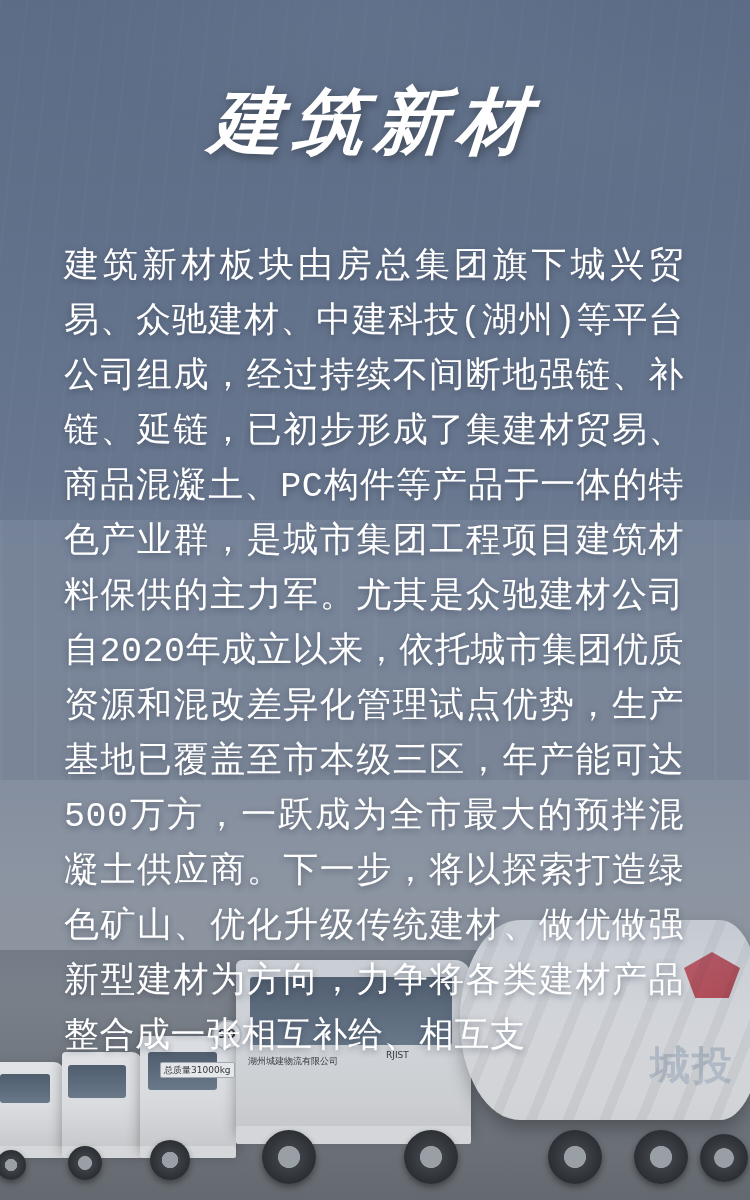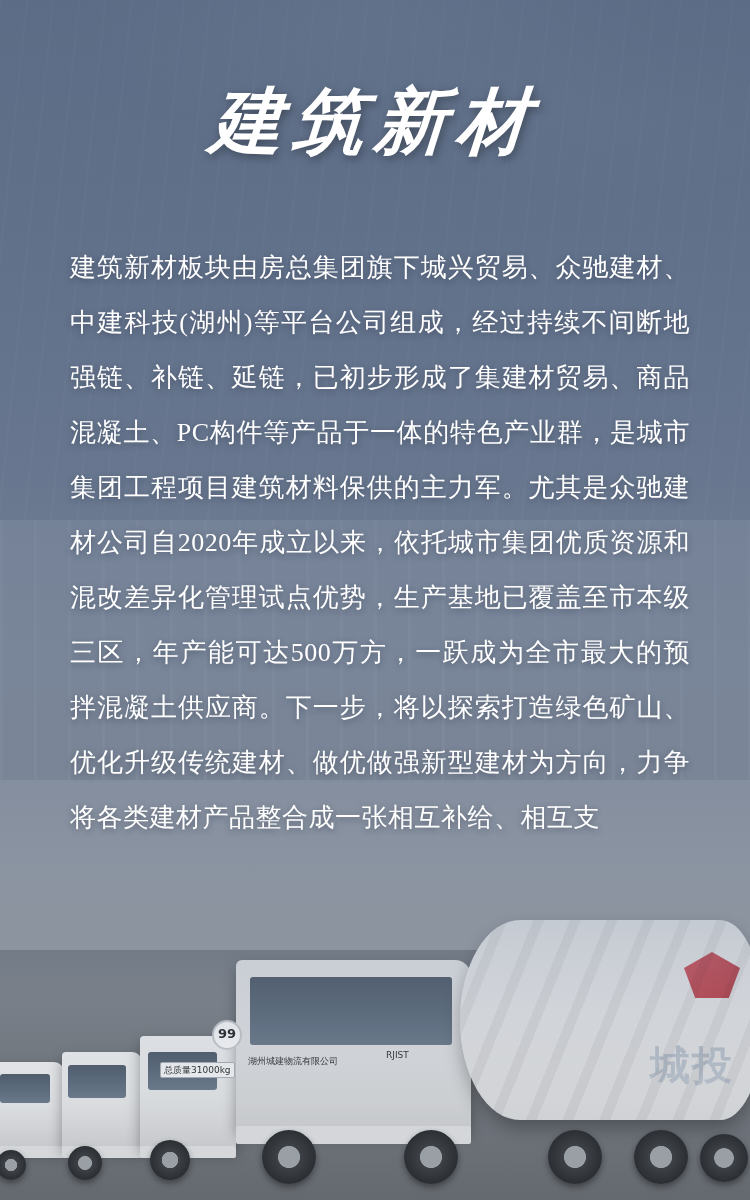--- a/index.html
+++ b/index.html
@@ -195,25 +195,25 @@
     font-weight: bold;
     letter-spacing: 10px;
     text-shadow: 2px 3px 10px rgba(0,0,0,0.35);
     font-style: italic;
     transform: skewX(-4deg);
   }
 
   .body-copy {
     position: absolute;
     top: 240px;
-    left: 70px;
+    left: 64px;
     width: 620px;
     color: #ffffff;
-    font-family: Liberation Serif, serif;
-    font-size: 26px;
+    font-family: Liberation Mono, monospace;
+    font-size: 35px;
     line-height: 55px;
     letter-spacing: 0.5px;
     text-align: justify;
     text-shadow: 0 2px 6px rgba(30,40,60,0.45);
   }
 </style>
 </head>
 <body>
 
 <div class="poster">

